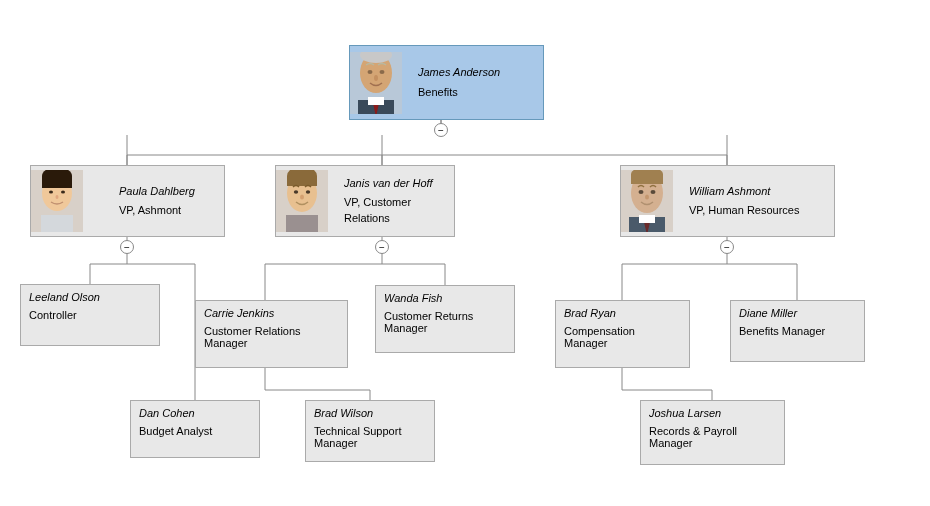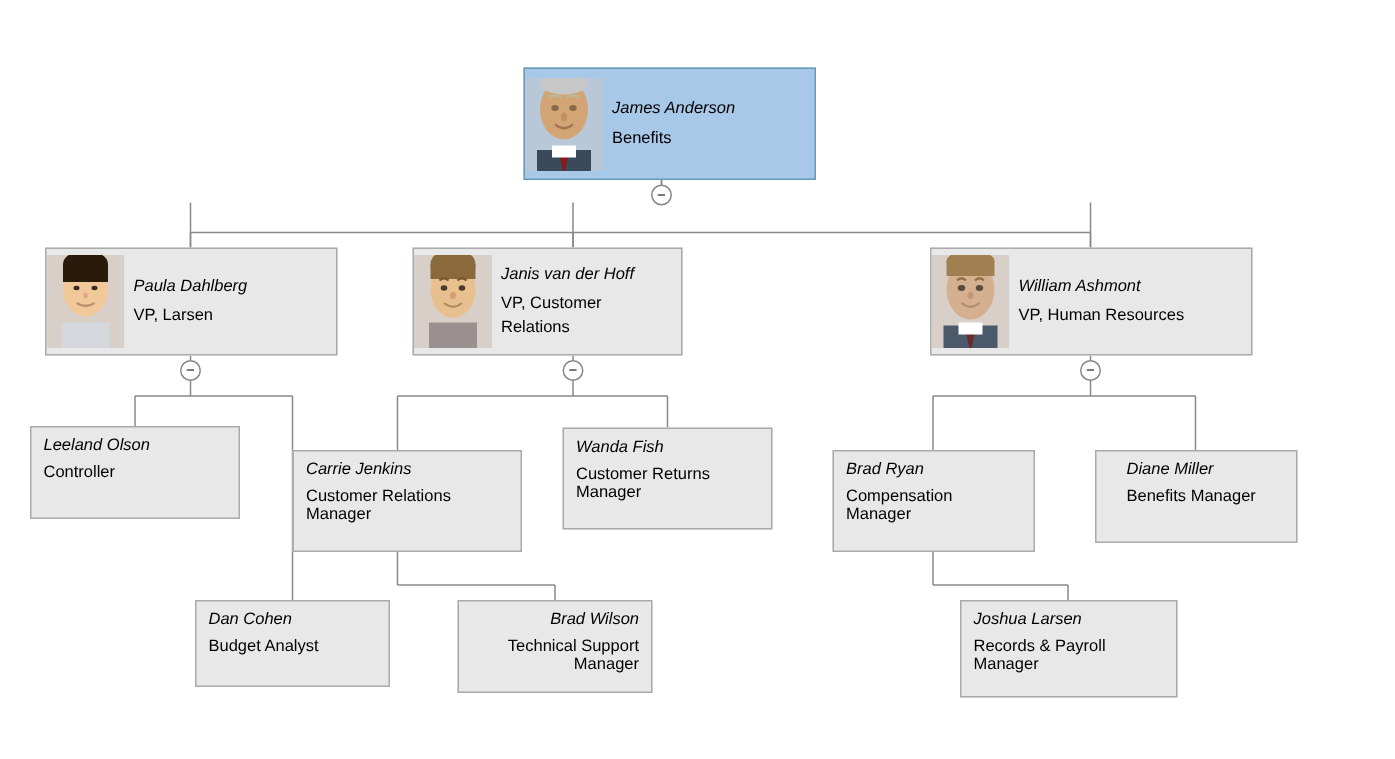--- a/index.html
+++ b/index.html
@@ -26,21 +26,21 @@
     .node-photo {
       width: 52px;
       height: 62px;
       flex-shrink: 0;
       overflow: hidden;
       display: flex;
       align-items: center;
       justify-content: center;
     }
     .node-text {
-      padding: 4px 6px;
+      padding: 4px 16px;
       line-height: 1.4;
     }
     .node-name {
       font-style: italic;
       font-size: 11px;
       font-weight: normal;
       display: block;
     }
     .node-title {
       font-size: 11px;
@@ -155,21 +155,21 @@
       </svg>
     </div>
     <div class="node-text">
       <span class="node-name">James Anderson</span>
       <span class="node-title">Benefits</span>
     </div>
   </div>
 
   <div class="minus-btn" style="left:434px; top:123px;">−</div>
 
-  <div class="node" style="left:30px; top:165px; width:195px; height:72px;">
+  <div class="node" style="left:30px; top:165px; width:195px; height:72px;gap:20px;">
     <div class="node-photo">
       <svg width="52" height="72" viewBox="0 0 52 72">
         <rect width="52" height="72" fill="#d8d0c8"></rect>
 
         <ellipse cx="26" cy="28" rx="15" ry="18" fill="#f0c89a"></ellipse>
 
         <ellipse cx="26" cy="11" rx="15" ry="9" fill="#2a1a0a"></ellipse>
         <rect x="11" y="11" width="30" height="12" fill="#2a1a0a"></rect>
 
         <rect x="10" y="50" width="32" height="22" fill="#d4d8dc"></rect>
@@ -177,21 +177,21 @@
         <ellipse cx="20" cy="27" rx="2" ry="1.5" fill="#3a2a1a"></ellipse>
         <ellipse cx="32" cy="27" rx="2" ry="1.5" fill="#3a2a1a"></ellipse>
         <path d="M20,37 Q26,41 32,37" stroke="#c09070" stroke-width="1.5" fill="none"></path>
         <ellipse cx="26" cy="32" rx="1.5" ry="2" fill="#e0a880"></ellipse>
         <path d="M17,22 Q20,20 23,22" stroke="#2a1a0a" stroke-width="1.5" fill="none"></path>
         <path d="M29,22 Q32,20 35,22" stroke="#2a1a0a" stroke-width="1.5" fill="none"></path>
       </svg>
     </div>
     <div class="node-text">
       <span class="node-name">Paula Dahlberg</span>
-      <span class="node-title">VP, Larsen</span>
+      <span class="node-title">VP, Ashmont</span>
     </div>
   </div>
 
   <div class="minus-btn" style="left:120px; top:240px;">−</div>
 
   <div class="node" style="left:275px; top:165px; width:180px; height:72px;">
     <div class="node-photo">
       <svg width="52" height="72" viewBox="0 0 52 72">
         <rect width="52" height="72" fill="#d8d0c8"></rect>
 
@@ -263,31 +263,31 @@
   <div class="node" style="left:375px; top:285px; width:140px; height:68px; padding:6px 8px; display:block;">
     <span class="node-name">Wanda Fish</span>
     <span class="node-title" style="display:block; margin-top:6px;">Customer Returns Manager</span>
   </div>
 
   <div class="node" style="left:555px; top:300px; width:135px; height:68px; padding:6px 8px; display:block;">
     <span class="node-name">Brad Ryan</span>
     <span class="node-title" style="display:block; margin-top:6px;">Compensation Manager</span>
   </div>
 
-  <div class="node" style="left:730px; top:300px; width:135px; height:62px; padding:6px 20px; display:block;">
+  <div class="node" style="left:730px; top:300px; width:135px; height:62px; padding:6px 8px; display:block;">
     <span class="node-name">Diane Miller</span>
     <span class="node-title" style="display:block; margin-top:6px;">Benefits Manager</span>
   </div>
 
   <div class="node" style="left:130px; top:400px; width:130px; height:58px; padding:6px 8px; display:block;">
     <span class="node-name">Dan Cohen</span>
     <span class="node-title" style="display:block; margin-top:6px;">Budget Analyst</span>
   </div>
 
-  <div class="node" style="left:305px; top:400px; width:130px; height:62px; padding:6px 8px; display:block;text-align:right;">
+  <div class="node" style="left:305px; top:400px; width:130px; height:62px; padding:6px 8px; display:block;">
     <span class="node-name">Brad Wilson</span>
     <span class="node-title" style="display:block; margin-top:6px;">Technical Support Manager</span>
   </div>
 
   <div class="node" style="left:640px; top:400px; width:145px; height:65px; padding:6px 8px; display:block;">
     <span class="node-name">Joshua Larsen</span>
     <span class="node-title" style="display:block; margin-top:6px;">Records &amp; Payroll Manager</span>
   </div>
 
 </div>

